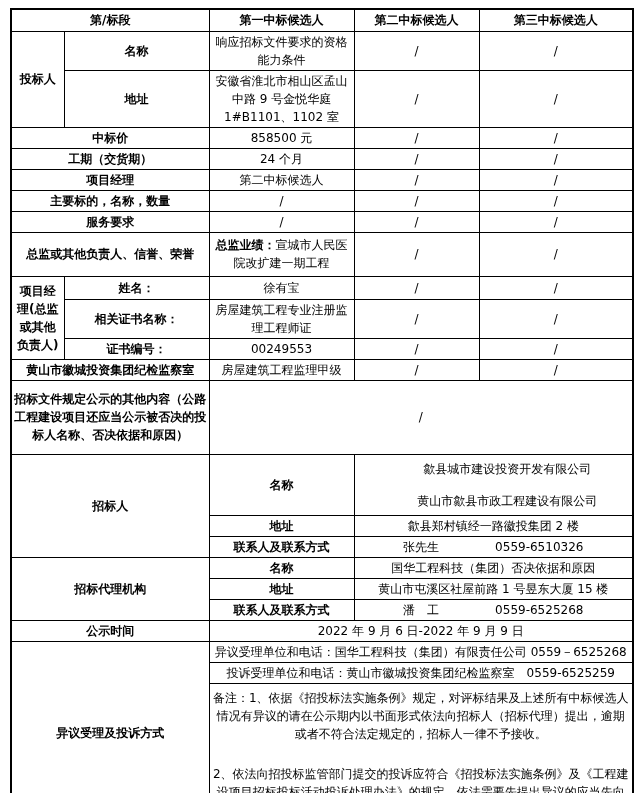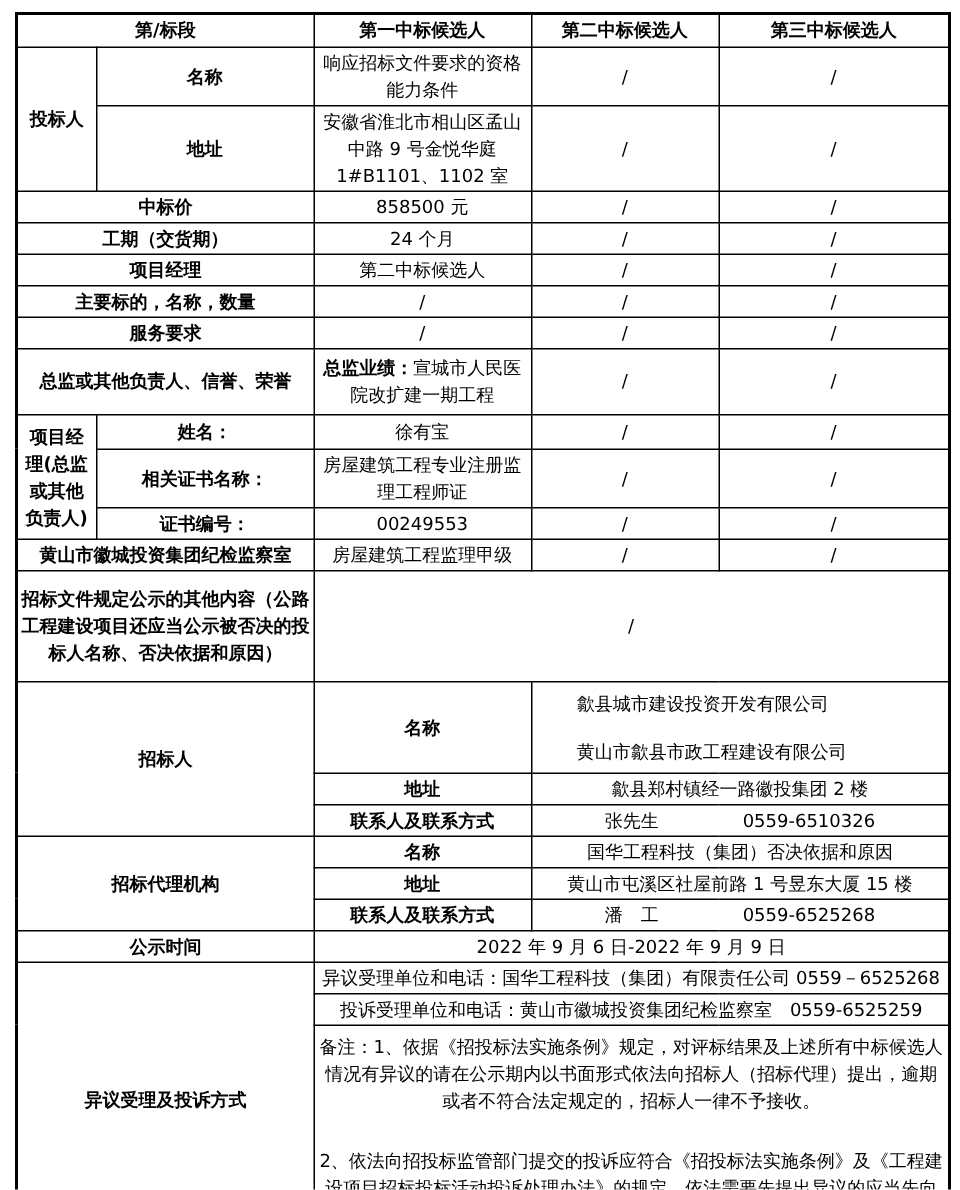--- a/index.html
+++ b/index.html
@@ -34,21 +34,21 @@
   td.lbl { font-weight: bold; margin-top: 47px; }
   td.hdr { font-weight: bold; font-size: 13px; margin-top: 20px; }
   td.left { text-align: left; }
   .prefix-bold { font-weight: bold; }
   .contact-line {
     display: flex;
     justify-content: center;
     gap: 56px;
   }
   .company-lines {
-    text-align: left;
+    text-align: center;
     padding-left: 28px;
   }
   .company-lines div { margin: 4px 0; }
   .company-lines div + div { margin-top: 14px; }
   td.remark {
     text-align: left;
     vertical-align: top;
     line-height: 22px;
     padding: 1px 4px;
   }

